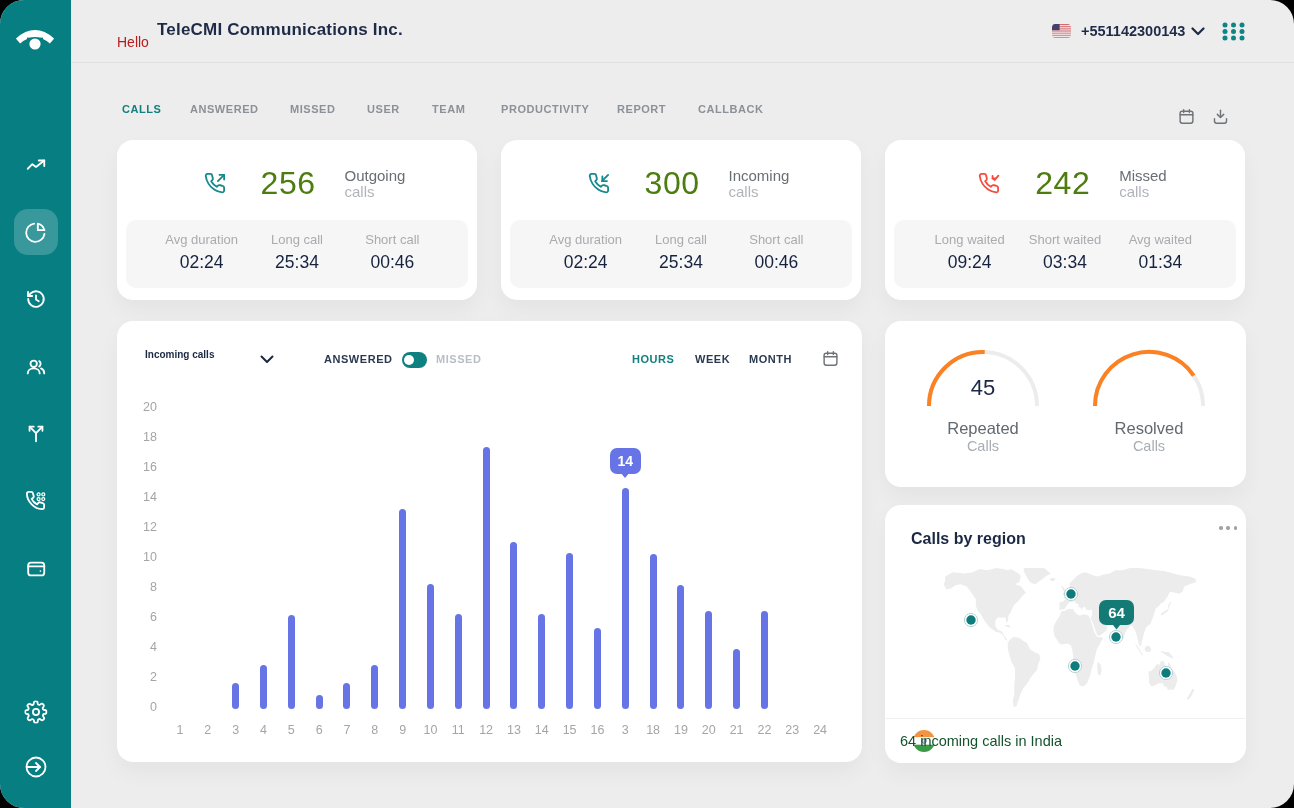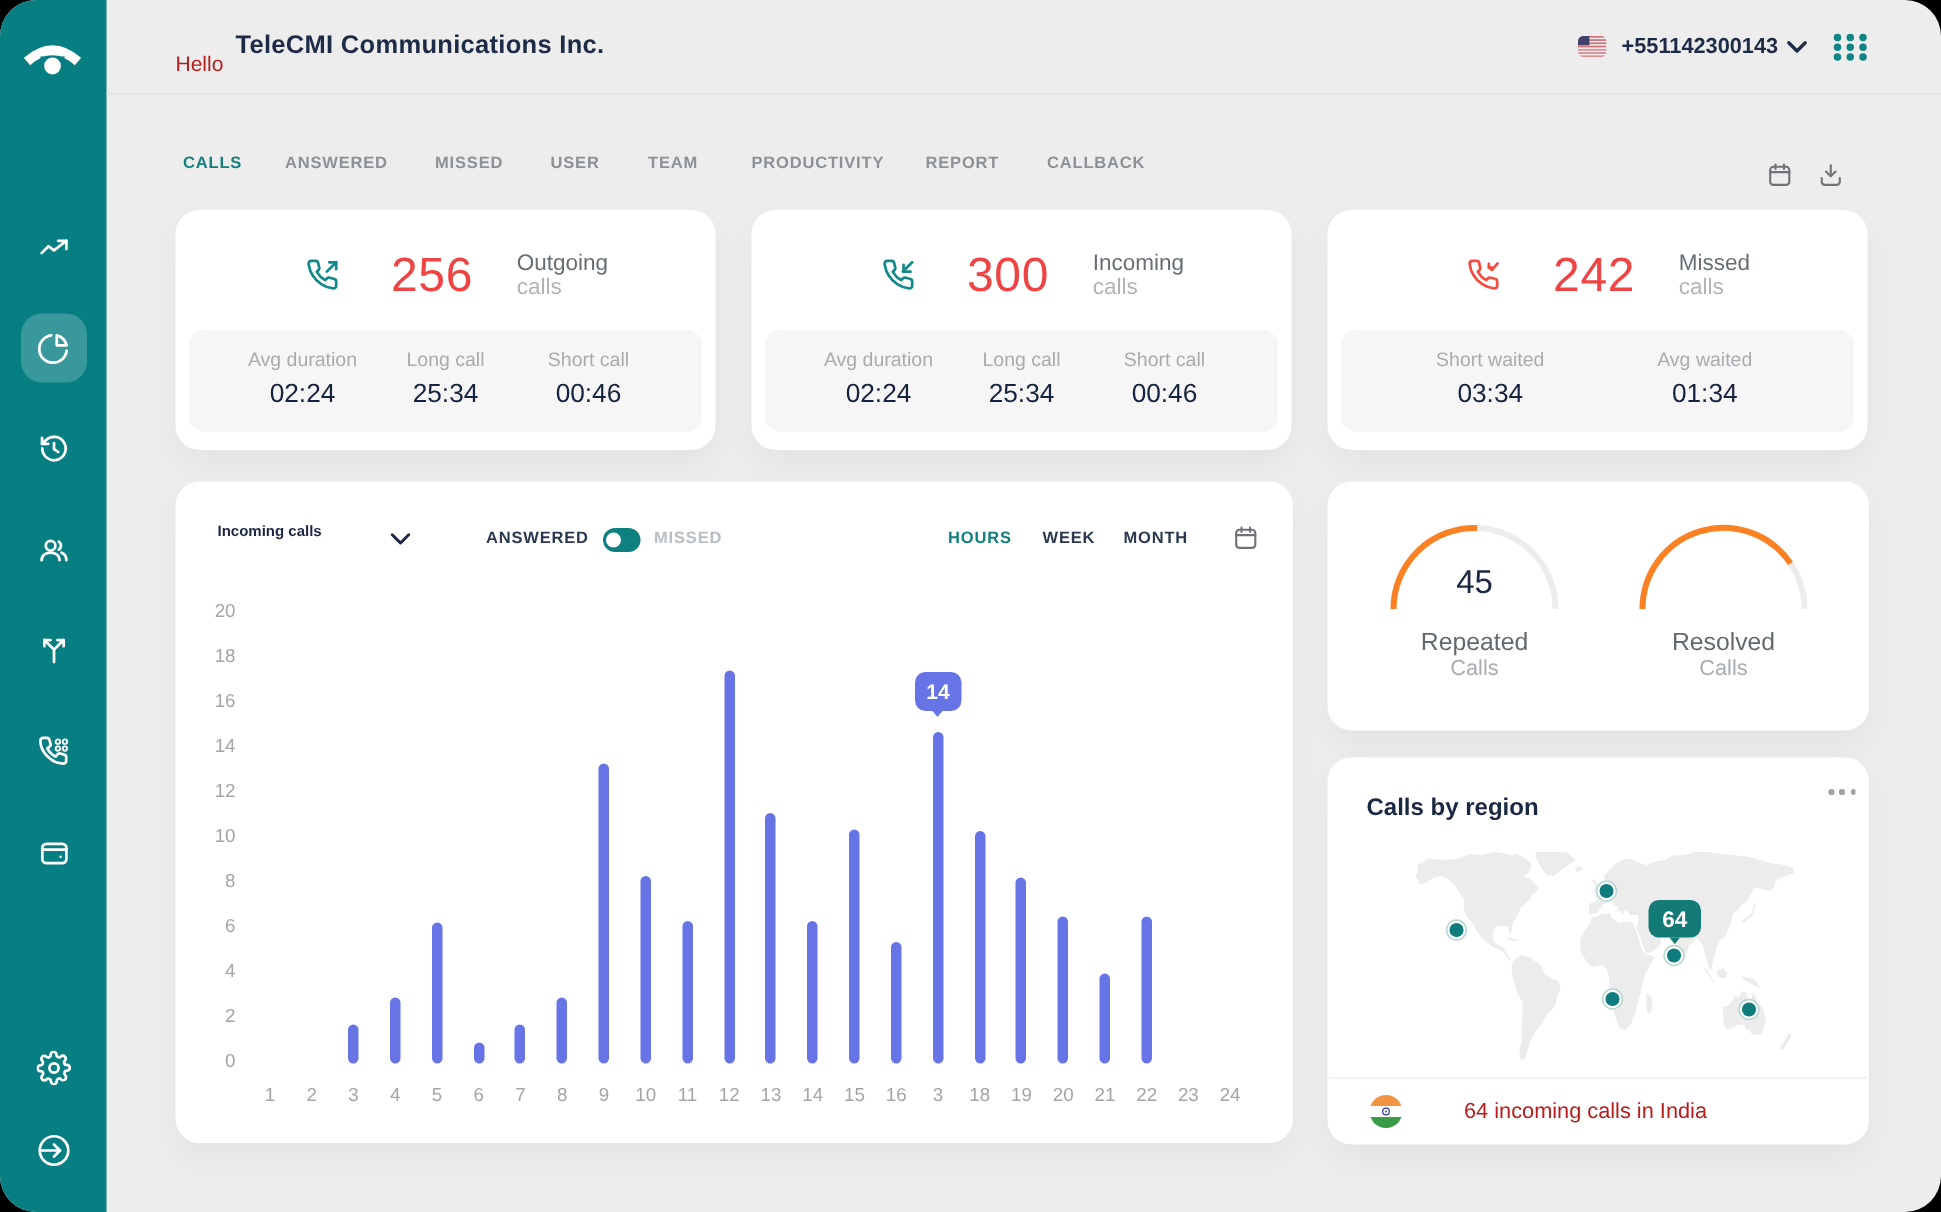--- a/index.html
+++ b/index.html
@@ -14,21 +14,21 @@
 .header-line { position:absolute; left:71px; right:0; top:62px; border-top:1px solid #e0e0e0; }
 .hello { position:absolute; left:117px; top:23px; font-size:14px; color:#b91c1c;margin-top:11px; }
 .company { position:absolute; left:157px; top:20px; font-size:17px; font-weight:700; color:#1e2b47; letter-spacing:0.2px; }
 .phone { position:absolute; left:1081px; top:23px; font-size:14.5px; font-weight:700; color:#1e2b47; }
 
 .tab { position:absolute; top:103px; font-size:11px; font-weight:700; color:#8b9197; letter-spacing:0.55px; }
 .tab.active { color:#11807e; }
 
 .card { position:absolute; background:#fff; border-radius:16px; box-shadow:0 10px 22px rgba(0,0,0,0.045); }
 .statrow { position:absolute; left:12px; right:0; top:25px; display:flex; justify-content:center; align-items:center; gap:9px; }
-.statnum { font-size:32px; font-weight:400; color:#ef4444; letter-spacing:0.5px;margin-left:28px; }
+.statnum { font-size:32px; font-weight:400; color:#4d7c0f; letter-spacing:0.5px;margin-left:28px; }
 .statlabel { font-size:15px; line-height:16px; color:#676e74; font-weight:400;margin-left:20px; }
 .statlabel span { color:#b0b4ba; font-weight:400; }
 .panel { position:absolute; left:9px; right:9px; top:80px; height:68px; background:#f6f6f7; border-radius:10px; display:flex; padding:0 28px; }
 .pcol { flex:1; text-align:center; padding-top:12px; }
 .plabel { font-size:13px; color:#a9abae; }
 .pval { font-size:17.5px; font-weight:400; color:#16233f; margin-top:5px; }
 
 .ylab { position:absolute; width:30px; text-align:right; font-size:12.5px; color:#a5a5a5; }
 .xlab { position:absolute; width:24px; text-align:center; font-size:12.5px; color:#a5a5a5; }
 .bar { position:absolute; width:7px; background:#6674e5; border-radius:4px; }
@@ -208,20 +208,24 @@
     <div class="statrow">
       <svg style="transform:translate(3px,0)" width="23" height="23" viewBox="0 0 24 24" fill="none" stroke="#f64c40" stroke-width="1.9" stroke-linecap="round" stroke-linejoin="round">
         <path d="M21,16.5 v2.8 a1.9,1.9 0 0 1 -2.1,1.9 a19,19 0 0 1 -8.3,-3 a18.7,18.7 0 0 1 -5.8,-5.8 a19,19 0 0 1 -3,-8.3 A1.9,1.9 0 0 1 3.7,2 h2.9 a1.9,1.9 0 0 1 1.9,1.6 c0.12,0.9 0.35,1.9 0.67,2.8 a1.9,1.9 0 0 1 -0.43,2 l-1.2,1.2 a15.2,15.2 0 0 0 5.8,5.8 l1.2,-1.2 a1.9,1.9 0 0 1 2,-0.43 c0.9,0.33 1.9,0.55 2.8,0.67 a1.9,1.9 0 0 1 1.6,1.95 z"></path>
         <path d="M15.2,6.6 L17.4,8.3 L21.3,3.8"></path>
           <path d="M15.2,4.0 L15.2,6.7 L17.9,6.7"></path>
       </svg>
       <div class="statnum">242</div>
       <div class="statlabel">Missed<br><span>calls</span></div>
     </div>
     <div class="panel">
+      <div class="pcol">
+          <div class="plabel">Long waited</div>
+          <div class="pval">09:24</div>
+        </div>
       <div class="pcol">
           <div class="plabel">Short waited</div>
           <div class="pval">03:34</div>
         </div>
       <div class="pcol">
           <div class="plabel">Avg waited</div>
           <div class="pval">01:34</div>
         </div>
     </div>
   </div>
@@ -361,14 +365,14 @@
         </clipPath>
       </defs>
     <g clip-path="url(#iclip)">
       <rect width="22" height="7.4" fill="#f29441"></rect>
         <rect y="7.4" width="22" height="7.3" fill="#fff"></rect>
         <rect y="14.7" width="22" height="7.3" fill="#3a9a47"></rect>
       <circle cx="11" cy="11" r="2.2" fill="none" stroke="#2a3b8f" stroke-width="0.8"></circle>
         <circle cx="11" cy="11" r="0.6" fill="#2a3b8f"></circle>
     </g>
   </svg>
-  <div class="abs" style="left:976px; top:733px; font-size:14.5px; color:#b91c1c;">64 incoming calls in India</div>
+  <div class="abs" style="left:900px; top:733px; font-size:14.5px; color:#14532d;">64 incoming calls in India</div>
 </div>
 
 </body></html>

